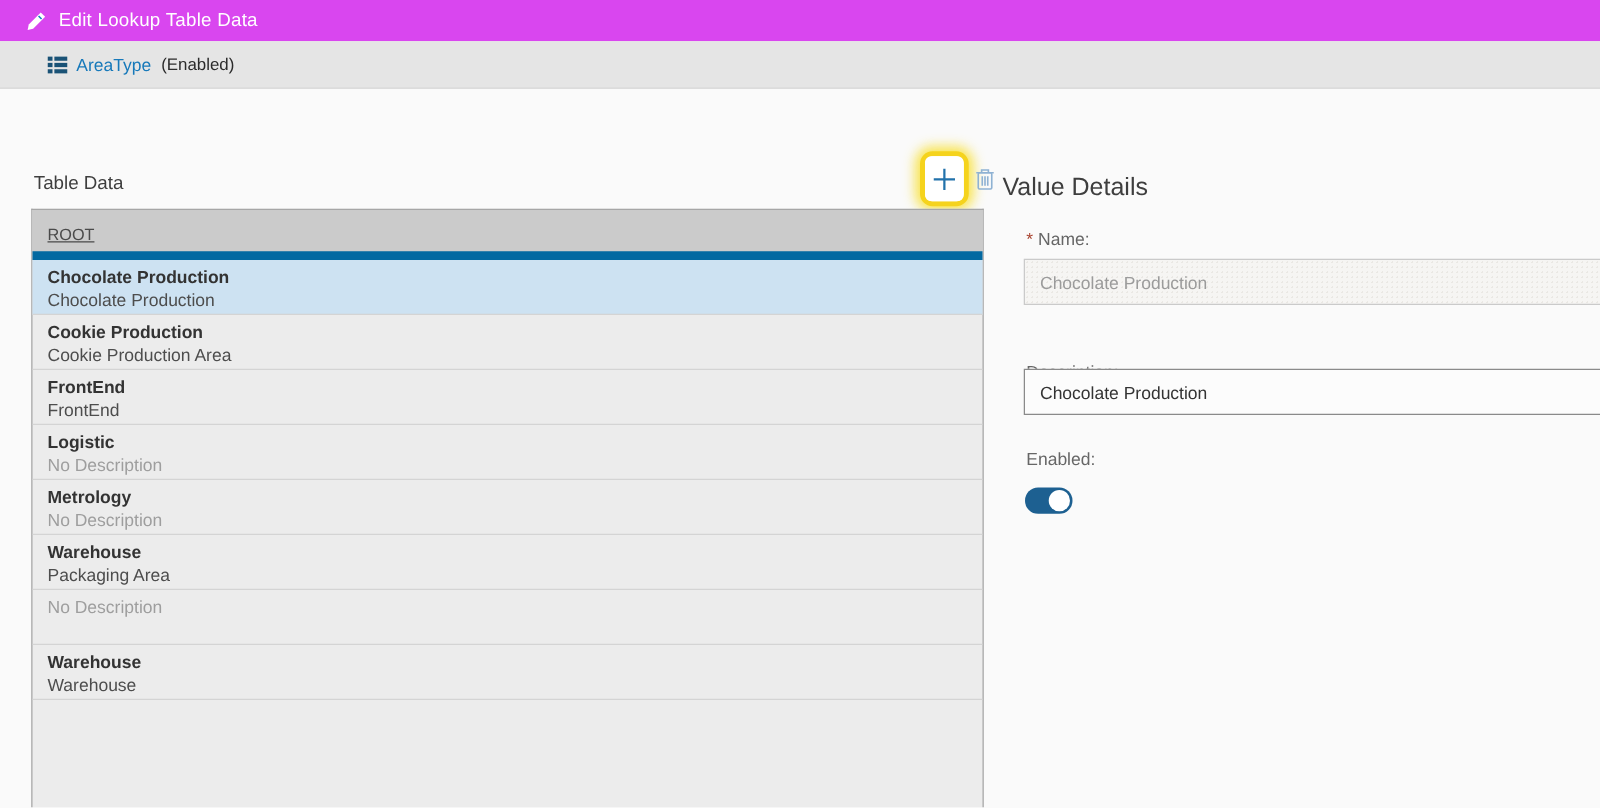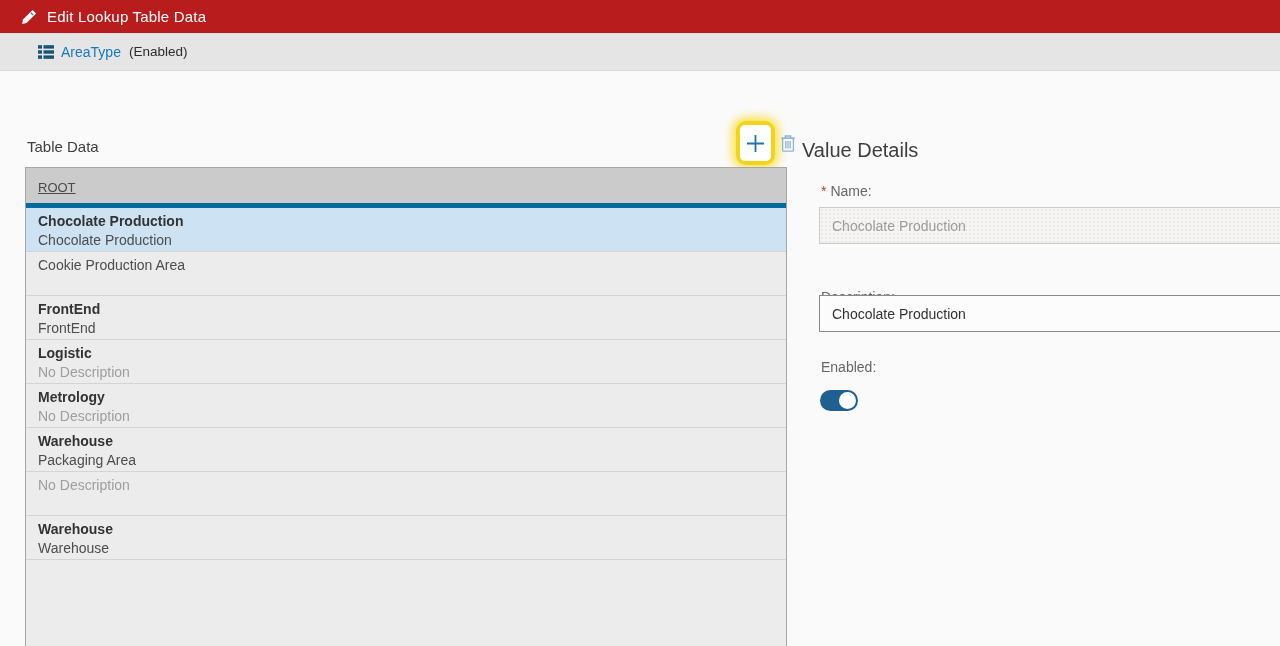--- a/index.html
+++ b/index.html
@@ -4,21 +4,21 @@
 <style>
   * { margin:0; padding:0; box-sizing:border-box; }
   html,body { width:1280px; height:646px; }
   body {
     position:relative; overflow:hidden; background:#fafafa;
     font-family:"Liberation Sans", sans-serif; color:#333;
   }
   
   .topbar {
     position:absolute; top:0; left:0; right:0; height:33px;
-    background:#b91c1c; display:flex; align-items:center; padding-left:21px;
+    background:#d946ef; display:flex; align-items:center; padding-left:21px;
   }
   .topbar .icon { width:16px; height:16px; margin-right:10px; display:flex; }
   .topbar .title { color:#fff; font-size:15px; letter-spacing:.2px; }
   
   .subbar {
     position:absolute; top:33px; left:0; right:0; height:38px;
     background:#e5e5e5; border-bottom:1px solid #d8d8d8;
     display:flex; align-items:center; padding-left:38px;
   }
   .subbar .icon { width:16px; height:14px; margin-right:7px; display:flex; }
@@ -26,21 +26,21 @@
   .bc-status { color:#2b2b2b; font-size:13.5px; margin-left:8px; }
   
   .table-label { position:absolute; left:27px; top:138px; font-size:15px; color:#3e3e3e; }
   .panel-title { position:absolute; left:802px; top:139px; font-size:20px; color:#3e3e3e; }
   
   .tablebox {
     position:absolute; left:25px; top:167px; width:762px; height:479px;
     background:#ececec; border:1px solid #a6a6a6; border-bottom:none;
   }
   .root-header {
-    height:40px; background:#cbcbcb; border-bottom:5px solid #0369a1;
+    height:40px; background:#cbcbcb; border-bottom:7px solid #0369a1;
     line-height:40px; padding-left:12px; font-size:13px; color:#4a4a4a;text-decoration:underline;
   }
   .row { height:44px; padding:4px 0 0 12px; border-bottom:1px solid #d4d4d4; cursor:pointer; }
   .row.selected { background:#cde2f2; }
   .row-name { font-size:14px; font-weight:bold; color:#333; line-height:19px; }
   .row-desc { font-size:14px; color:#4d4d4d; line-height:18px; }
   .row-desc.no-desc { color:#9e9e9e; }
   
   .add-ring {
     position:absolute; left:736px; top:121px; width:39px; height:44px;
@@ -126,20 +126,21 @@
 </span>
 
 <div class="tablebox">
   <div class="root-header">ROOT</div>
   <div>
       <div class="row selected">
     <div class="row-name">Chocolate Production</div>
     <div class="row-desc">Chocolate Production</div>
   </div>
       <div class="row">
+    <div class="row-name">Cookie Production</div>
     <div class="row-desc">Cookie Production Area</div>
   </div>
       <div class="row">
     <div class="row-name">FrontEnd</div>
     <div class="row-desc">FrontEnd</div>
   </div>
       <div class="row">
     <div class="row-name">Logistic</div>
     <div class="row-desc no-desc">No Description</div>
   </div>

